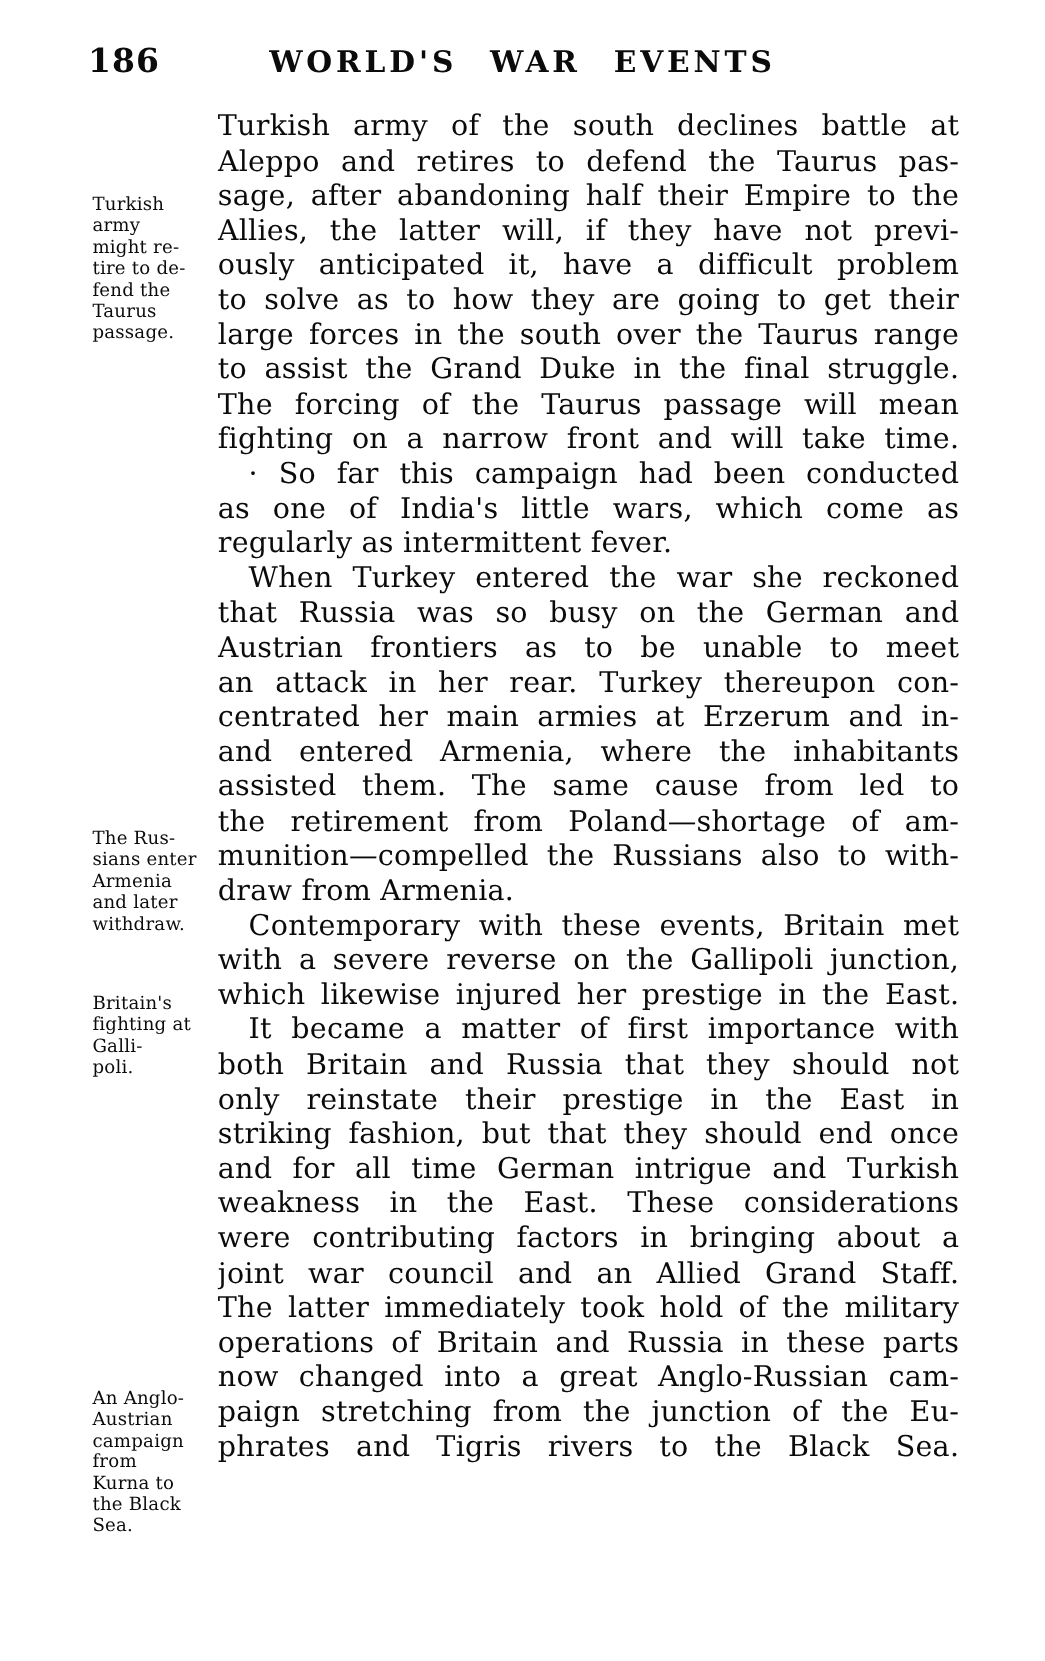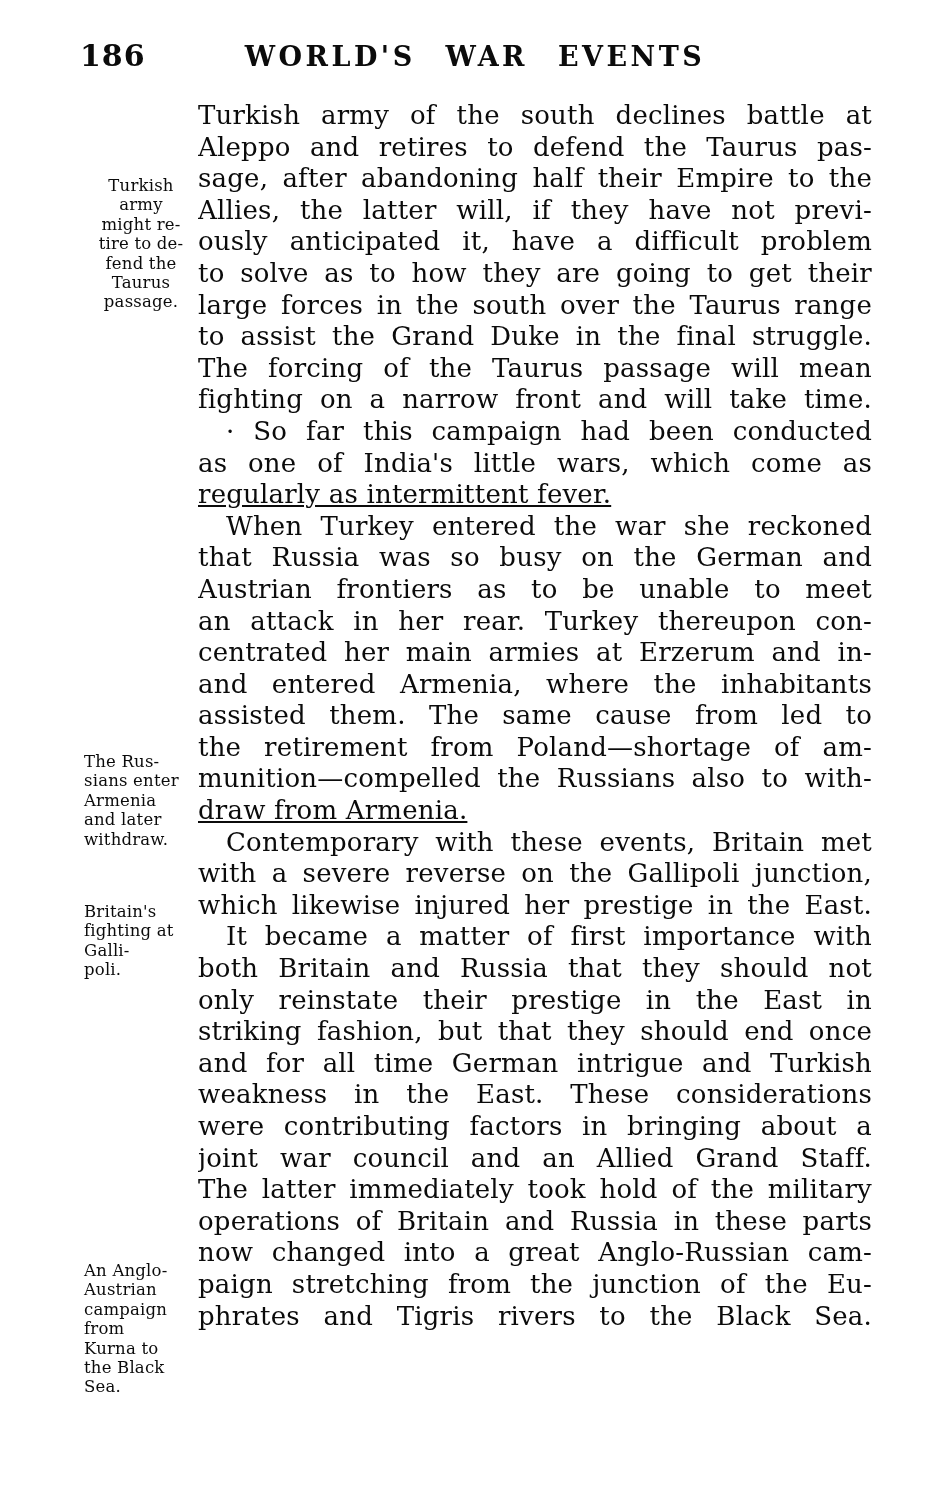--- a/index.html
+++ b/index.html
@@ -41,21 +41,21 @@
     height: 31.6px;
     line-height: 31.6px;
     font-size: 26px;
     letter-spacing: 0.2px;
     text-align: justify;
     text-align-last: justify;
     overflow: hidden;
     white-space: normal;
   }
   .line.indent { text-indent: 28px; }
-  .line.end { text-align-last: left; text-decoration: underline; }
+  .line.end { text-align-last: left; }
   .sidenote {
     position: absolute;
     left: 84px;
     width: 114px;
     font-size: 16.5px;
     line-height: 19.4px;
     letter-spacing: 0.2px;
   }
   .sidenote .sn-line { white-space: nowrap; }
 </style>
@@ -102,21 +102,21 @@
       <div class="line">were contributing factors in bringing about a</div>
       <div class="line">joint war council and an Allied Grand Staff.</div>
       <div class="line">The latter immediately took hold of the military</div>
       <div class="line">operations of Britain and Russia in these parts</div>
       <div class="line">now changed into a great Anglo-Russian cam-</div>
       <div class="line">paign stretching from the junction of the Eu-</div>
       <div class="line">phrates and Tigris rivers to the Black Sea.</div>
     </div>
 
   <div id="sidenotes-host">
-      <div class="sidenote" style="top: 176px; text-align: center;">
+      <div class="sidenote" style="top: 176px;">
         <div class="sn-line">Turkish</div>
         <div class="sn-line">army</div>
         <div class="sn-line">might re-</div>
         <div class="sn-line">tire to de-</div>
         <div class="sn-line">fend the</div>
         <div class="sn-line">Taurus</div>
         <div class="sn-line">passage.</div>
       </div>
       <div class="sidenote" style="top: 752px;">
         <div class="sn-line">The Rus-</div>

